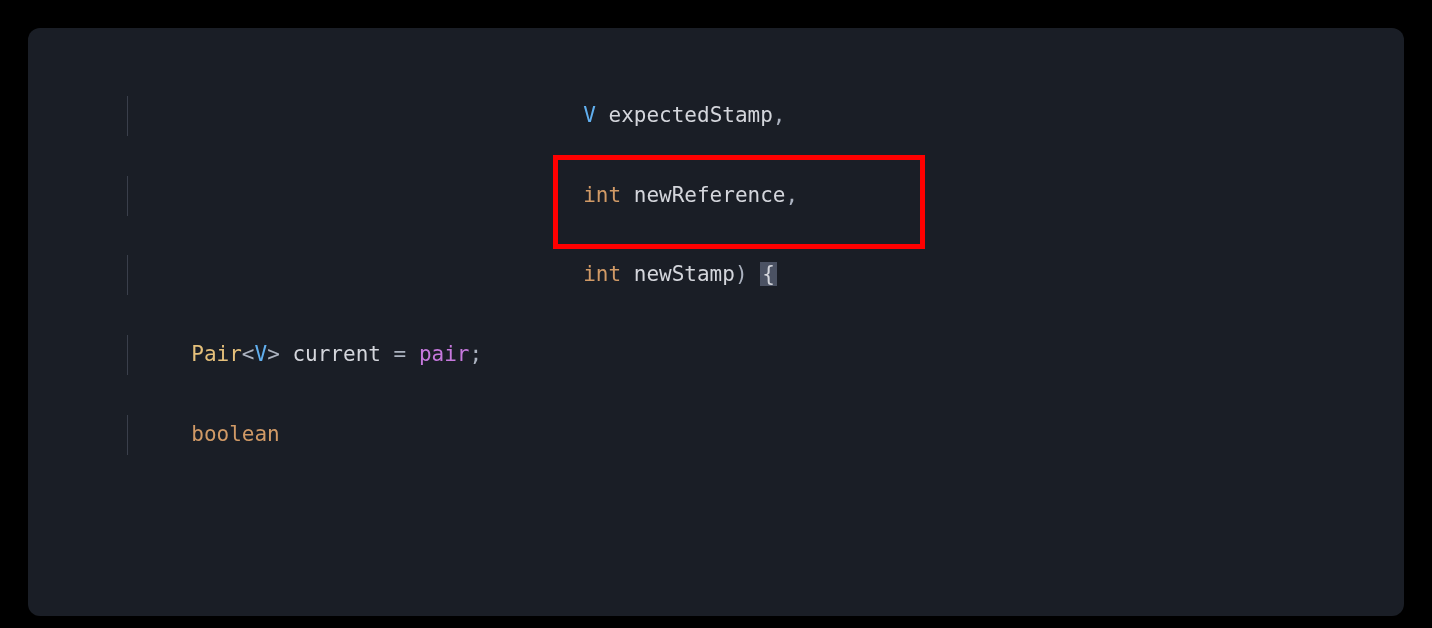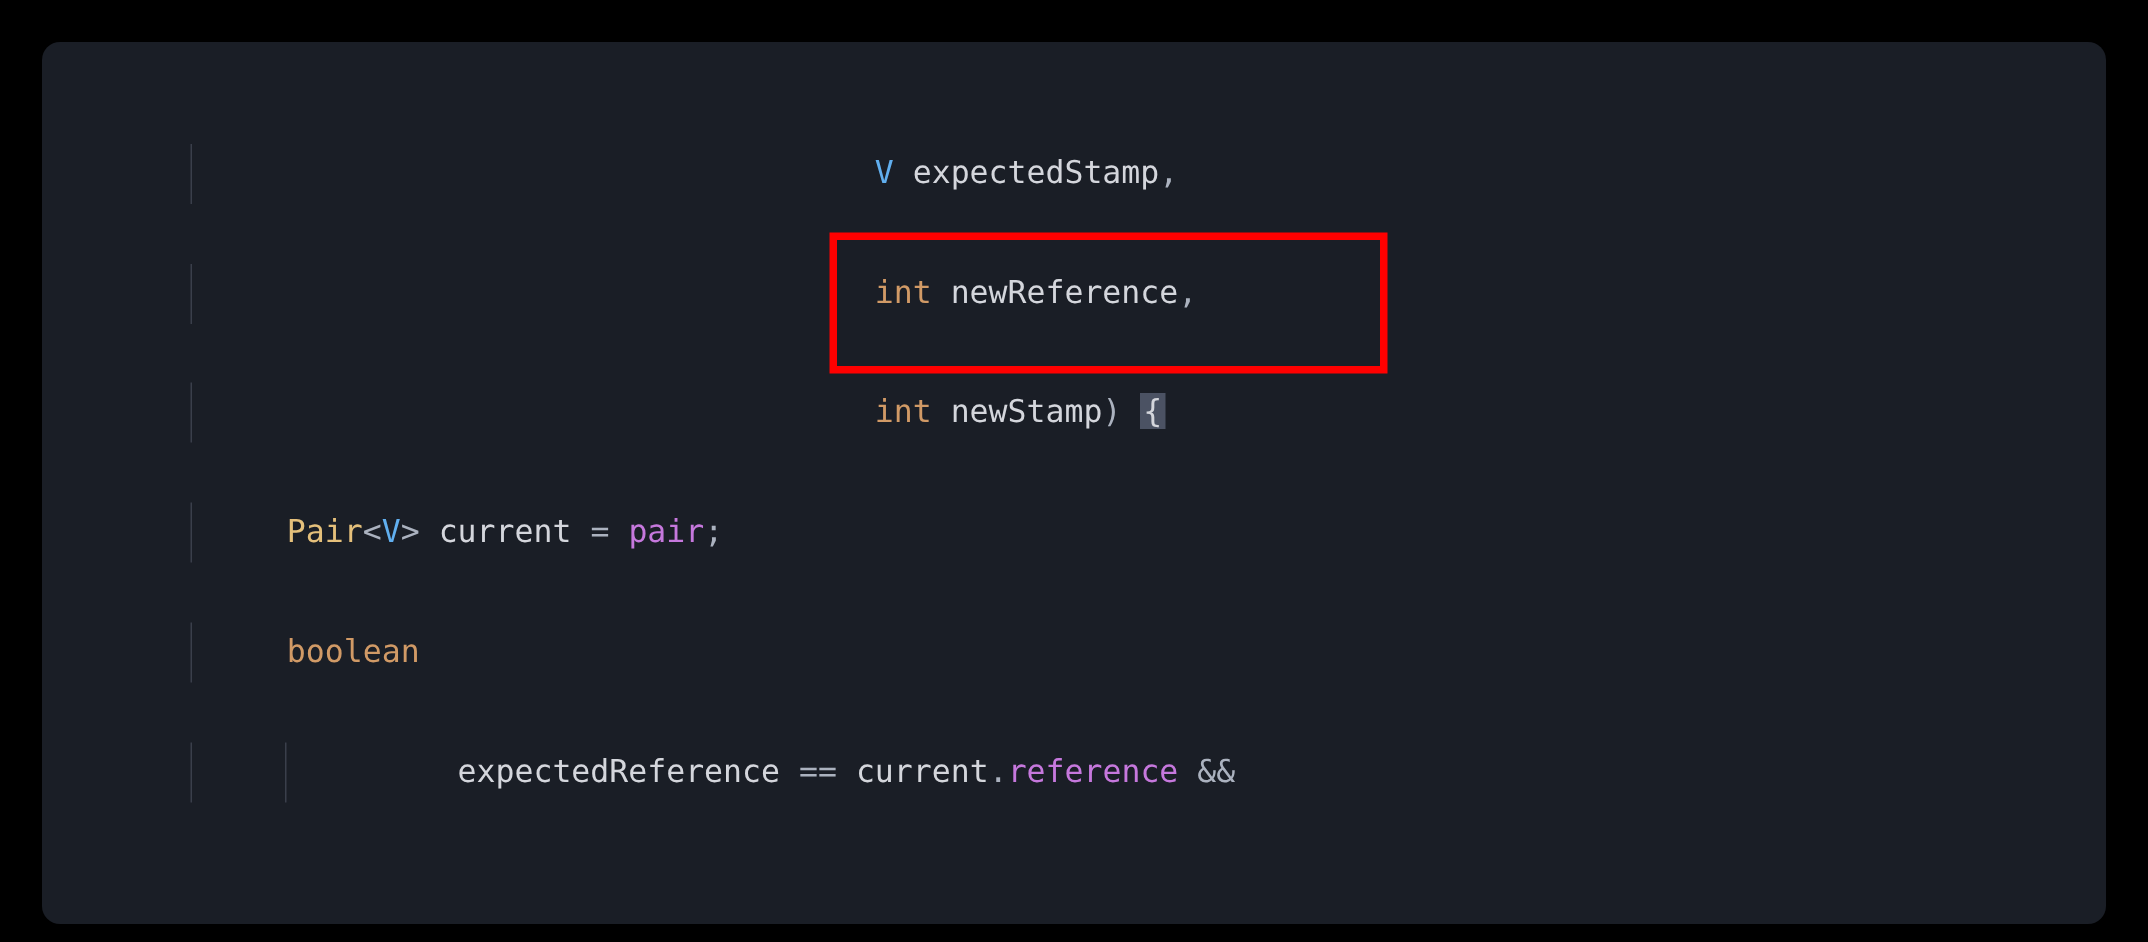--- a/index.html
+++ b/index.html
@@ -45,21 +45,20 @@
 </style>
 </head>
 <body>
 
 <div class="editor">
 <span class="line"><span class="guide"> </span>                                   <span class="gen">V</span> <span class="var">expectedStamp</span><span class="punc">,</span></span>
 <span class="line"><span class="guide"> </span>                                   <span class="k-type">int</span> <span class="var">newReference</span><span class="punc">,</span></span>
 <span class="line"><span class="guide"> </span>                                   <span class="k-type">int</span> <span class="var">newStamp</span><span class="punc">)</span> <span class="brace-hl">{</span></span>
 <span class="line"><span class="guide"> </span>    <span class="cls">Pair</span><span class="punc">&lt;</span><span class="gen">V</span><span class="punc">&gt;</span> <span class="var">current</span> <span class="op">=</span> <span class="prop">pair</span><span class="punc">;</span></span>
 <span class="line"><span class="guide"> </span>    <span class="k-kw">boolean</span></span>
-<span class="line"><span class="guide"> </span>    <span class="guide"> </span>        <span class="var">expectedReference</span> <span class="op">==</span> <span class="var">current</span><span class="punc">.</span><span class="prop">reference</span> <span class="op">&amp;&amp;</span></span>
 
 
 
 
 
 
   <div class="highlight-box" style="top: 127px; left: 525px; width: 372px; height: 94px;"></div>
 </div>
 
 </body></html>

